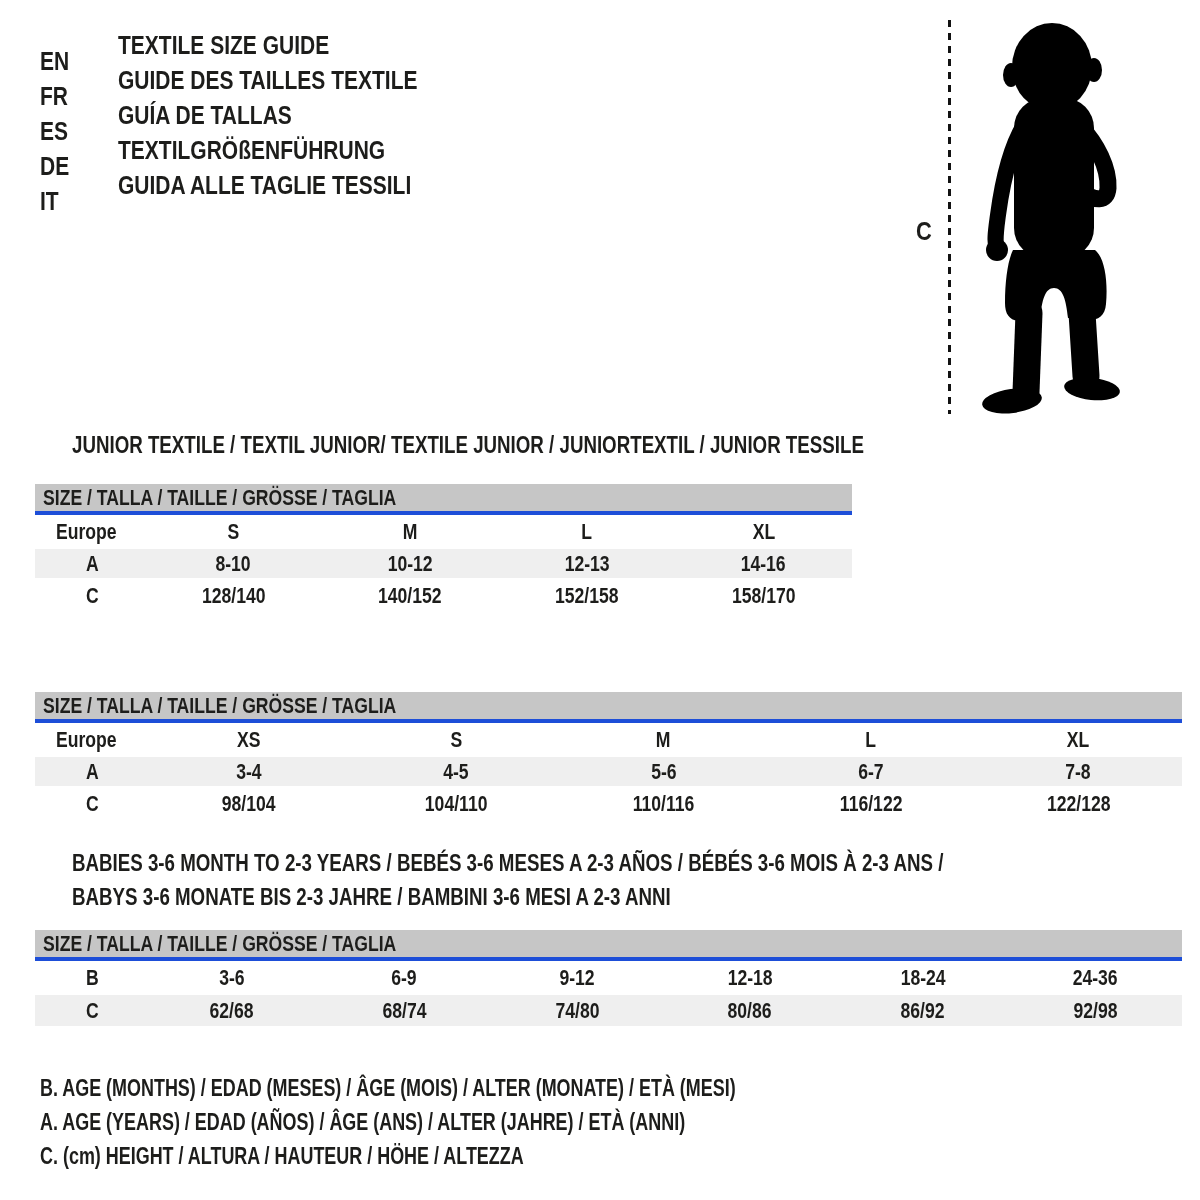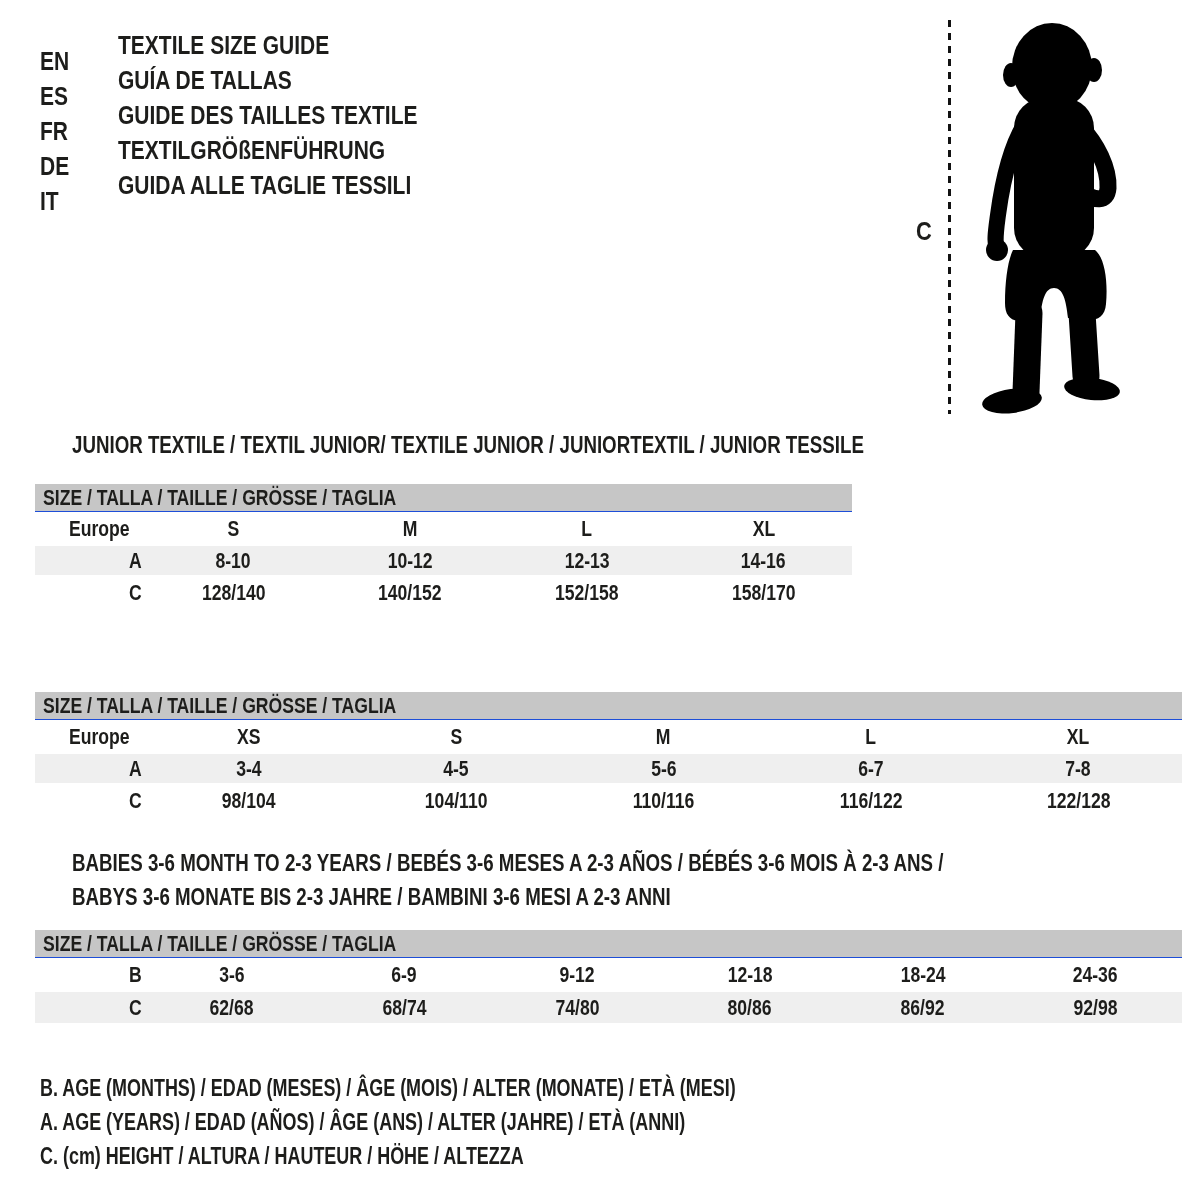--- a/index.html
+++ b/index.html
@@ -23,56 +23,56 @@
     background:repeating-linear-gradient(to bottom,#121212 0 7px,transparent 7px 13px);}
   .c-label{position:absolute;left:916px;top:216px;font-size:26px;}
   .silhouette{position:absolute;left:964px;top:20px;}
 
   
   .sec-title{position:absolute;left:40px;font-size:24px;height:28px;line-height:28px;margin-left:32px;}
   .sub-a{font-size:.6em;vertical-align:-18%;}
 
   
   .stable{position:absolute;left:35px;}
-  .size-bar{height:27px;line-height:27px;background:#c6c6c6;border-bottom:1px solid #1d4ed8;
+  .size-bar{height:27px;line-height:27px;background:#c6c6c6;border-bottom:4px solid #1d4ed8;
     padding-left:8px;font-size:22px;}
   .trow{display:grid;align-items:center;font-size:22px;}
   .cols4{grid-template-columns:110px repeat(4,1fr);}
   .cols5{grid-template-columns:110px repeat(5,1fr);}
   .cols6{grid-template-columns:110px repeat(6,1fr);}
   .rh{height:34px;}
   .ra{height:29px;}
   .rc{height:36px;}
   .rb34{height:34px;}
   .rc31{height:31px;}
   .shade{background:#efefef;}
   .cell{display:flex;align-items:center;justify-content:center;}
-  .cell.lab{justify-content:flex-end;padding-left:8px;}
+  .cell.lab{justify-content:center;padding-left:8px;}
 
   
   .legend{position:absolute;left:40px;top:1071px;}
   .legend-line{height:34px;line-height:34px;font-size:23px;}
 </style>
 </head>
 <body>
 
 <div class="page">
 
   <div class="lang-header">
     <div class="lang-row">
       <span class="lang-code"><span class="cx">EN</span></span>
       <span class="cx">TEXTILE SIZE GUIDE</span>
     </div>
     <div class="lang-row">
+      <span class="lang-code"><span class="cx">FR</span></span>
+      <span class="cx">GUIDE DES TAILLES TEXTILE</span>
+    </div>
+    <div class="lang-row">
       <span class="lang-code"><span class="cx">ES</span></span>
       <span class="cx">GUÍA DE TALLAS</span>
-    </div>
-    <div class="lang-row">
-      <span class="lang-code"><span class="cx">FR</span></span>
-      <span class="cx">GUIDE DES TAILLES TEXTILE</span>
     </div>
     <div class="lang-row">
       <span class="lang-code"><span class="cx">DE</span></span>
       <span class="cx">TEXTILGRÖßENFÜHRUNG</span>
     </div>
     <div class="lang-row">
       <span class="lang-code"><span class="cx">IT</span></span>
       <span class="cx">GUIDA ALLE TAGLIE TESSILI</span>
     </div>
   </div>

